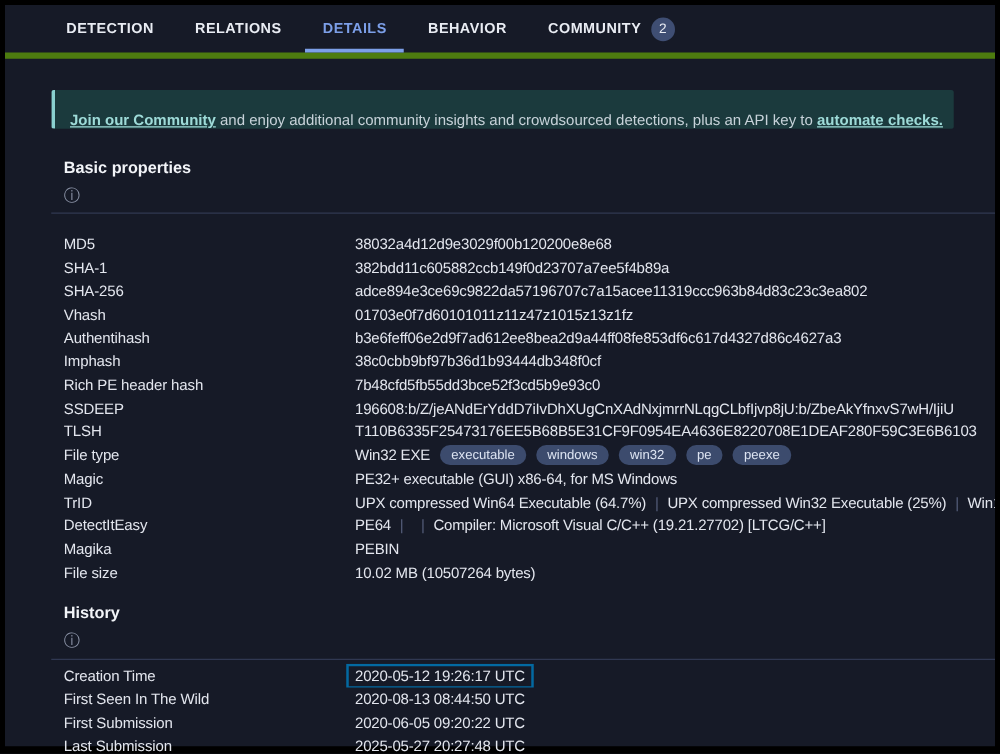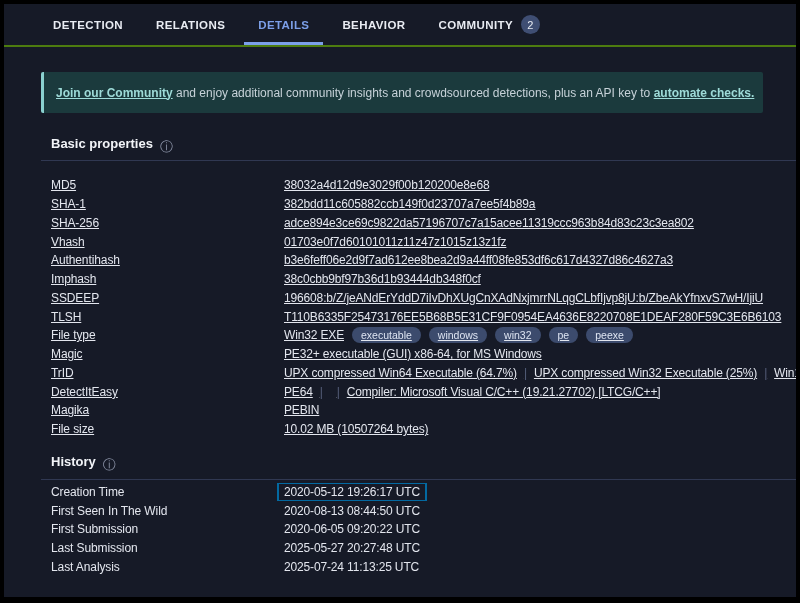--- a/index.html
+++ b/index.html
@@ -11,66 +11,67 @@
     border:4px solid #000; border-bottom-width:6px;
     background:#161a27;
     color:#e3e6ee;
   }
 
   
   .tabbar {
     height:43px;
     display:flex; align-items:stretch; gap:5px;
     padding-left:35px;
-    border-bottom:2px solid #4d7c0f;
+    border-bottom:5px solid #4d7c0f;
   }
   .tab {
     display:flex; align-items:center;
     padding:3px 14px 0 14px;
     border-bottom:3px solid transparent;
     font-size:11.5px; font-weight:700; letter-spacing:.4px;
     color:#e9ecf3; cursor:pointer; white-space:nowrap;
   }
   .tab.active { color:#7c9fe8; border-bottom-color:#7c9fe8; }
   .badge {
     display:inline-flex; align-items:center; justify-content:center;
     width:19px; height:19px; margin-left:8px;
     border-radius:50%; background:#3f4e73;
     font-size:11px; font-weight:400; color:#e9ecf3;
   }
 
   
   .banner {
     margin:25px 33px 0 4px;
-    height:41px;
-    display:flex; align-items:center;
+    height:31px;
+    display:flex; align-items:flex-end;
     padding-left:12px;
     background:#1b3a3d;
     border-left:3px solid #8ad1d0;
     border-radius:2px;
     font-size:12px; color:#c7d2d9;
     white-space:pre-wrap;
   }
   .banner a { color:#9edbd8; font-weight:700; text-decoration:underline; cursor:pointer; }
 
   
   .content { margin-left:33px; }
   section { margin-left:4px; }
   .sec-head {
-    display:flex; align-items:flex-end; gap:7px;
+    display:flex; align-items:flex-start; gap:7px;
     padding-left:10px;
+    flex-direction:column;
   }
   .sec-head.first { margin-top:22px; margin-bottom:7px; }
   .sec-head.second { margin-top:10px; margin-bottom:8px; }
   .sec-head h2 { font-size:13px; font-weight:700; color:#f2f4f8; line-height:18px; }
   .info { font-size:13px; color:#8b93a7; cursor:pointer; line-height:13px; }
   .divider { height:1px; background:#303852; }
 
   .rows { padding-left:10px; overflow:hidden; }
-  .rows.basic { padding-top:15px; padding-bottom:4px;text-decoration:underline; }
+  .rows.basic { padding-top:15px; padding-bottom:4px; }
   .rows.history { padding-top:3px; }
   .row { display:flex; align-items:center; height:18.75px; font-size:12px; overflow:hidden; }
   .label { width:233px; flex:none; color:#e3e6ee; letter-spacing:-0.1px; }
   .value { white-space:nowrap; color:#e3e6ee; letter-spacing:-0.15px; display:flex; align-items:center; }
   .sep { color:#555e7a; margin:0 7px; }
 
   .pill {
     display:inline-flex; align-items:center;
     height:16px; padding:4px 9px; margin-left:8px;
     border-radius:9px; background:#3c4b6d;
@@ -135,20 +136,24 @@
           <div class="label">Vhash</div>
           <div class="value">01703e0f7d60101011z11z47z1015z13z1fz</div>
         </div>
         <div class="row">
           <div class="label">Authentihash</div>
           <div class="value">b3e6feff06e2d9f7ad612ee8bea2d9a44ff08fe853df6c617d4327d86c4627a3</div>
         </div>
         <div class="row">
           <div class="label">Imphash</div>
           <div class="value">38c0cbb9bf97b36d1b93444db348f0cf</div>
+        </div>
+        <div class="row">
+          <div class="label">Rich PE header hash</div>
+          <div class="value">7b48cfd5fb55dd3bce52f3cd5b9e93c0</div>
         </div>
         <div class="row">
           <div class="label">SSDEEP</div>
           <div class="value">196608:b/Z/jeANdErYddD7iIvDhXUgCnXAdNxjmrrNLqgCLbfIjvp8jU:b/ZbeAkYfnxvS7wH/IjiU</div>
         </div>
         <div class="row">
           <div class="label">TLSH</div>
           <div class="value">T110B6335F25473176EE5B68B5E31CF9F0954EA4636E8220708E1DEAF280F59C3E6B6103</div>
         </div>
         <div class="row">

